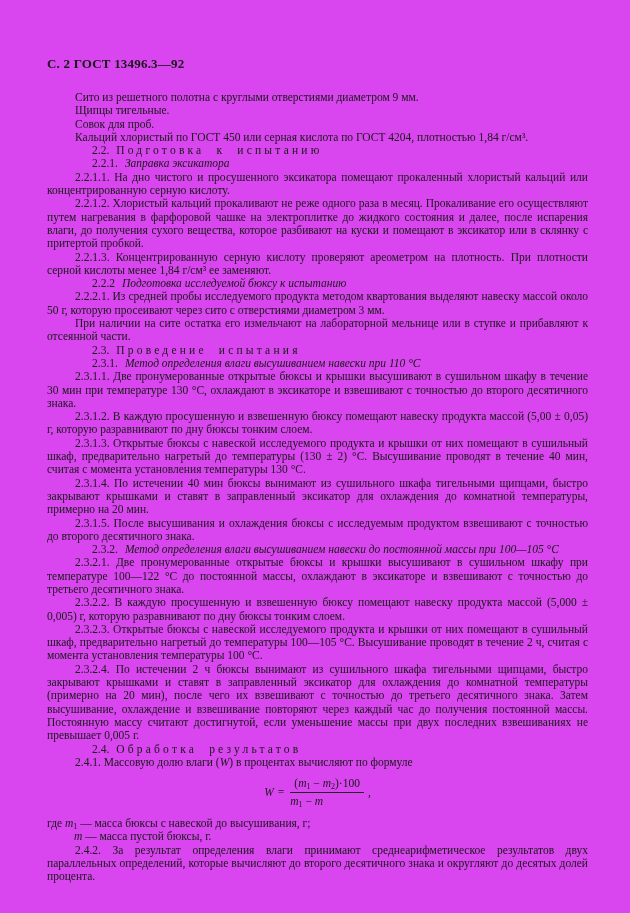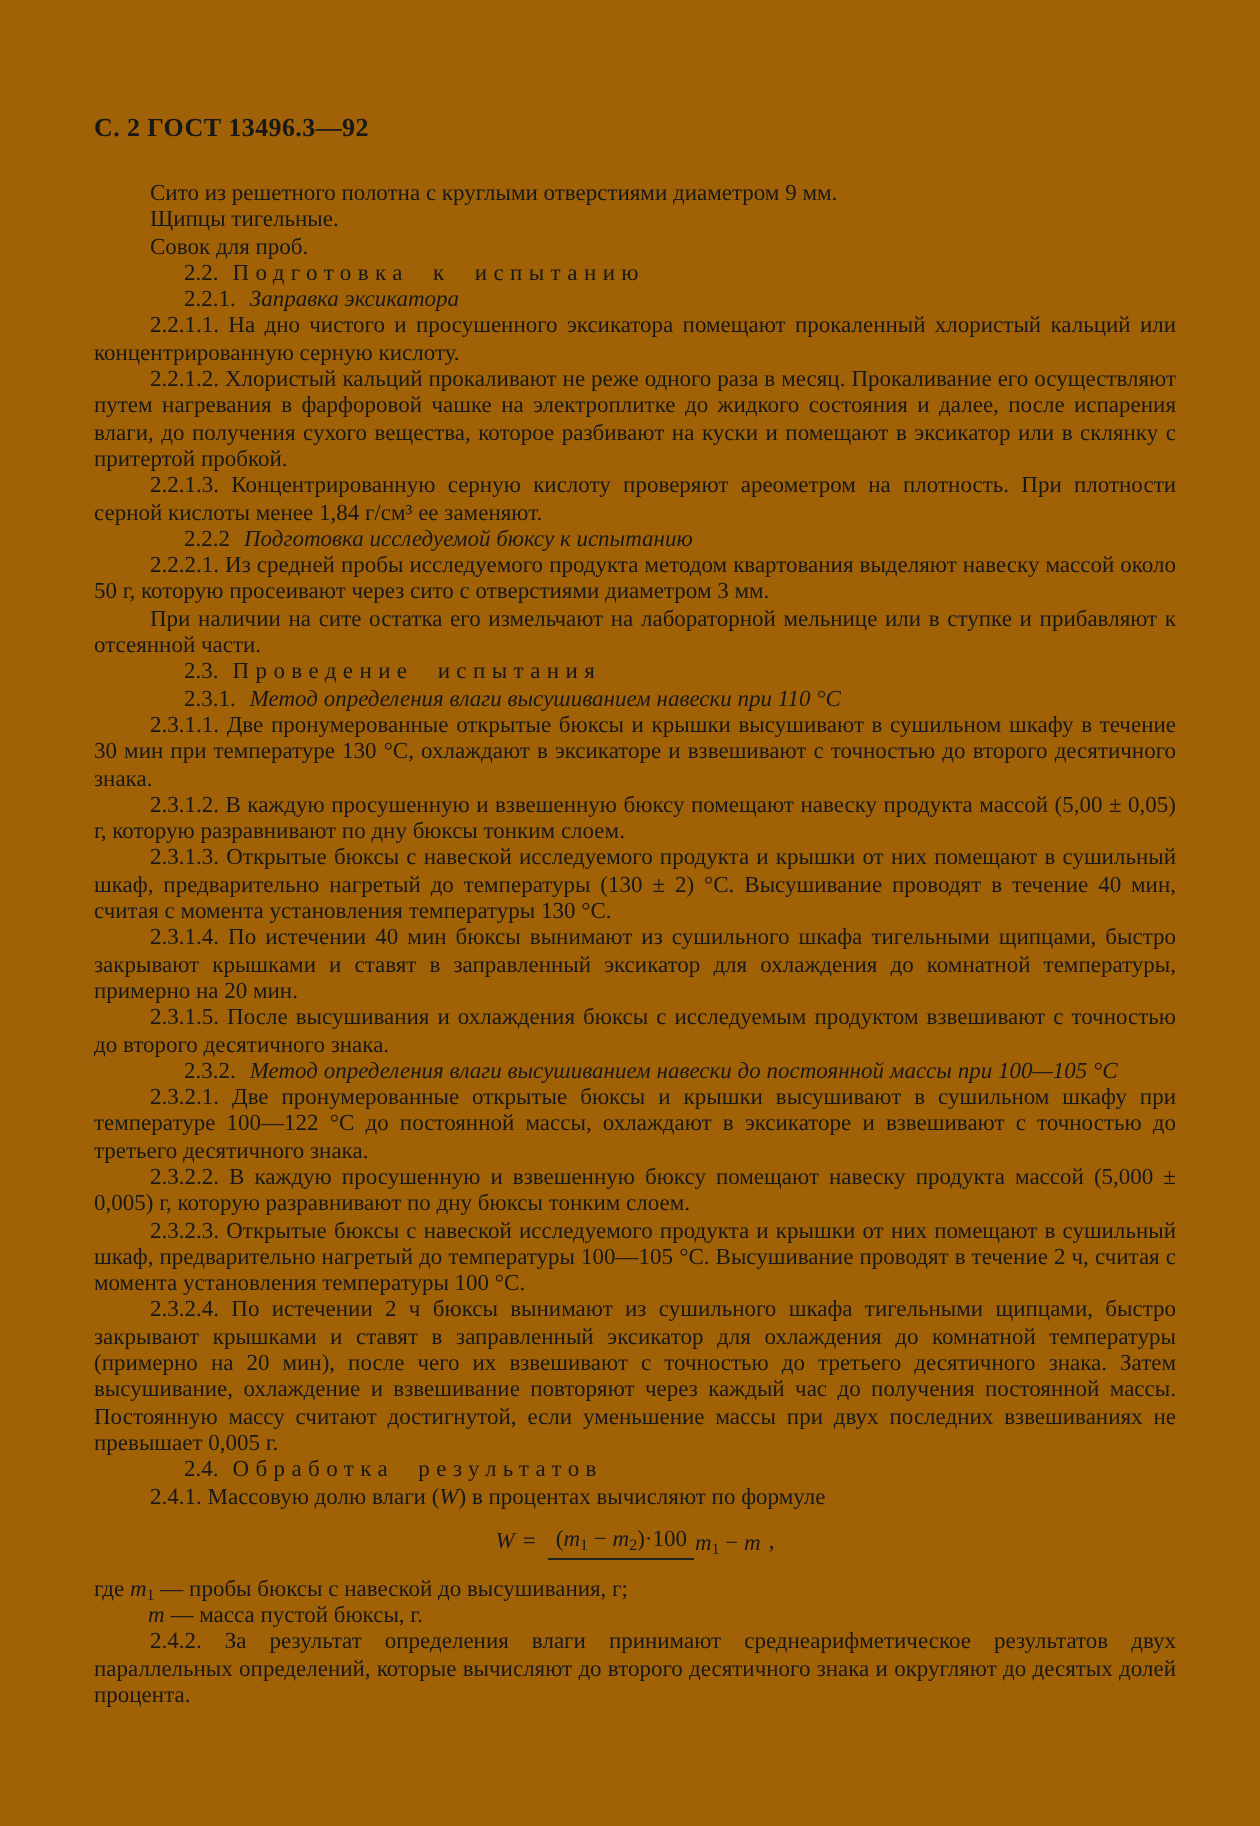--- a/index.html
+++ b/index.html
@@ -13,21 +13,21 @@
     font-family: "Liberation Serif", "DejaVu Serif", serif;
     color: #181818;
   }
   .page {
     position: relative;
     width: 630px;
     height: 913px;
     box-sizing: border-box;
     padding: 56px 42px 0 47px;
     overflow: hidden;
-    background: #a16207;
+    background: #d946ef;
   }
   .doc-header {
     font-weight: bold;
     font-size: 13px;
     letter-spacing: 0.2px;
     margin-bottom: 19px;
   }
   .content {
     width: 541px;
     font-size: 11.5px;
@@ -55,22 +55,21 @@
   .formula-block {
     display: flex;
     justify-content: center;
     align-items: center;
     margin: 8px 0 9px;
     text-indent: 0;
   }
   .feq { margin: 0 4px; }
   .frac {
     display: inline-flex;
-    flex-direction: row;
-    align-items: center;
+    flex-direction: column;
     margin: 0 2px 0 2px;
     line-height: 13px;
   }
   .frac .fnum {
     padding: 0 4px 2px;
     border-bottom: 1px solid #222;
   }
   .frac .fden { padding-top: 2px; }
   .ftrail { margin-left: 2px; align-self: center; }
   .where-list { margin: 0; }
@@ -80,20 +79,21 @@
 </style>
 </head>
 <body>
 
 <div class="page">
   <header class="doc-header">С. 2 ГОСТ 13496.3—92</header>
   <main class="content">
       <p class="para">Сито из решетного полотна с круглыми отверстиями диаметром 9 мм.</p>
       <p class="para">Щипцы тигельные.</p>
       <p class="para">Совок для проб.</p>
+      <p class="para">Кальций хлористый по ГОСТ 450 или серная кислота по ГОСТ 4204, плотностью 1,84 г/см³.</p>
       <p class="para heading"><span class="hnum">2.2.</span><span class="htitle">Подготовка к испытанию</span></p>
       <p class="para subheading"><span class="hnum">2.2.1.</span><span class="htitle">Заправка эксикатора</span></p>
       <p class="para">2.2.1.1. На дно чистого и просушенного эксикатора помещают прокаленный хлористый кальций или концентрированную серную кислоту.</p>
       <p class="para">2.2.1.2. Хлористый кальций прокаливают не реже одного раза в месяц. Прокаливание его осуществляют путем нагревания в фарфоровой чашке на электроплитке до жидкого состояния и далее, после испарения влаги, до получения сухого вещества, которое разбивают на куски и помещают в эксикатор или в склянку с притертой пробкой.</p>
       <p class="para">2.2.1.3. Концентрированную серную кислоту проверяют ареометром на плотность. При плотности серной кислоты менее 1,84 г/см³ ее заменяют.</p>
       <p class="para subheading"><span class="hnum">2.2.2</span><span class="htitle">Подготовка исследуемой бюксу к испытанию</span></p>
       <p class="para">2.2.2.1. Из средней пробы исследуемого продукта методом квартования выделяют навеску массой около 50 г, которую просеивают через сито с отверстиями диаметром 3 мм.</p>
       <p class="para">При наличии на сите остатка его измельчают на лабораторной мельнице или в ступке и прибавляют к отсеянной части.</p>
       <p class="para heading"><span class="hnum">2.3.</span><span class="htitle">Проведение испытания</span></p>
       <p class="para subheading"><span class="hnum">2.3.1.</span><span class="htitle">Метод определения влаги высушиванием навески при 110 °С</span></p>
@@ -112,19 +112,19 @@
       <div class="formula-block">
         <i class="mvar">W</i>
         <span class="feq">=</span>
         <span class="frac">
           <span class="fnum"><span class="mtext">(</span><i class="mvar">m</i><sub class="msub">1</sub><span class="mtext"> − </span><i class="mvar">m</i><sub class="msub">2</sub><span class="mtext">)·100</span></span>
           <span class="fden"><i class="mvar">m</i><sub class="msub">1</sub><span class="mtext"> − </span><i class="mvar">m</i></span>
         </span>
         <span class="ftrail">,</span>
       </div>
       <div class="where-list">
-        <div class="where-line"><span>где</span> <i class="mvar">m</i><sub class="msub">1</sub> <span>— пробы бюксы с навеской до высушивания, г;</span></div>
+        <div class="where-line"><span>где</span> <i class="mvar">m</i><sub class="msub">1</sub> <span>— масса бюксы с навеской до высушивания, г;</span></div>
         <div class="where-line"><i class="mvar">m</i> <span>— масса пустой бюксы, г.</span></div>
       </div>
       <p class="para">2.4.2. За результат определения влаги принимают среднеарифметическое результатов двух параллельных определений, которые вычисляют до второго десятичного знака и округляют до десятых долей процента.</p>
     </main>
 
 </div>
 
 </body></html>

